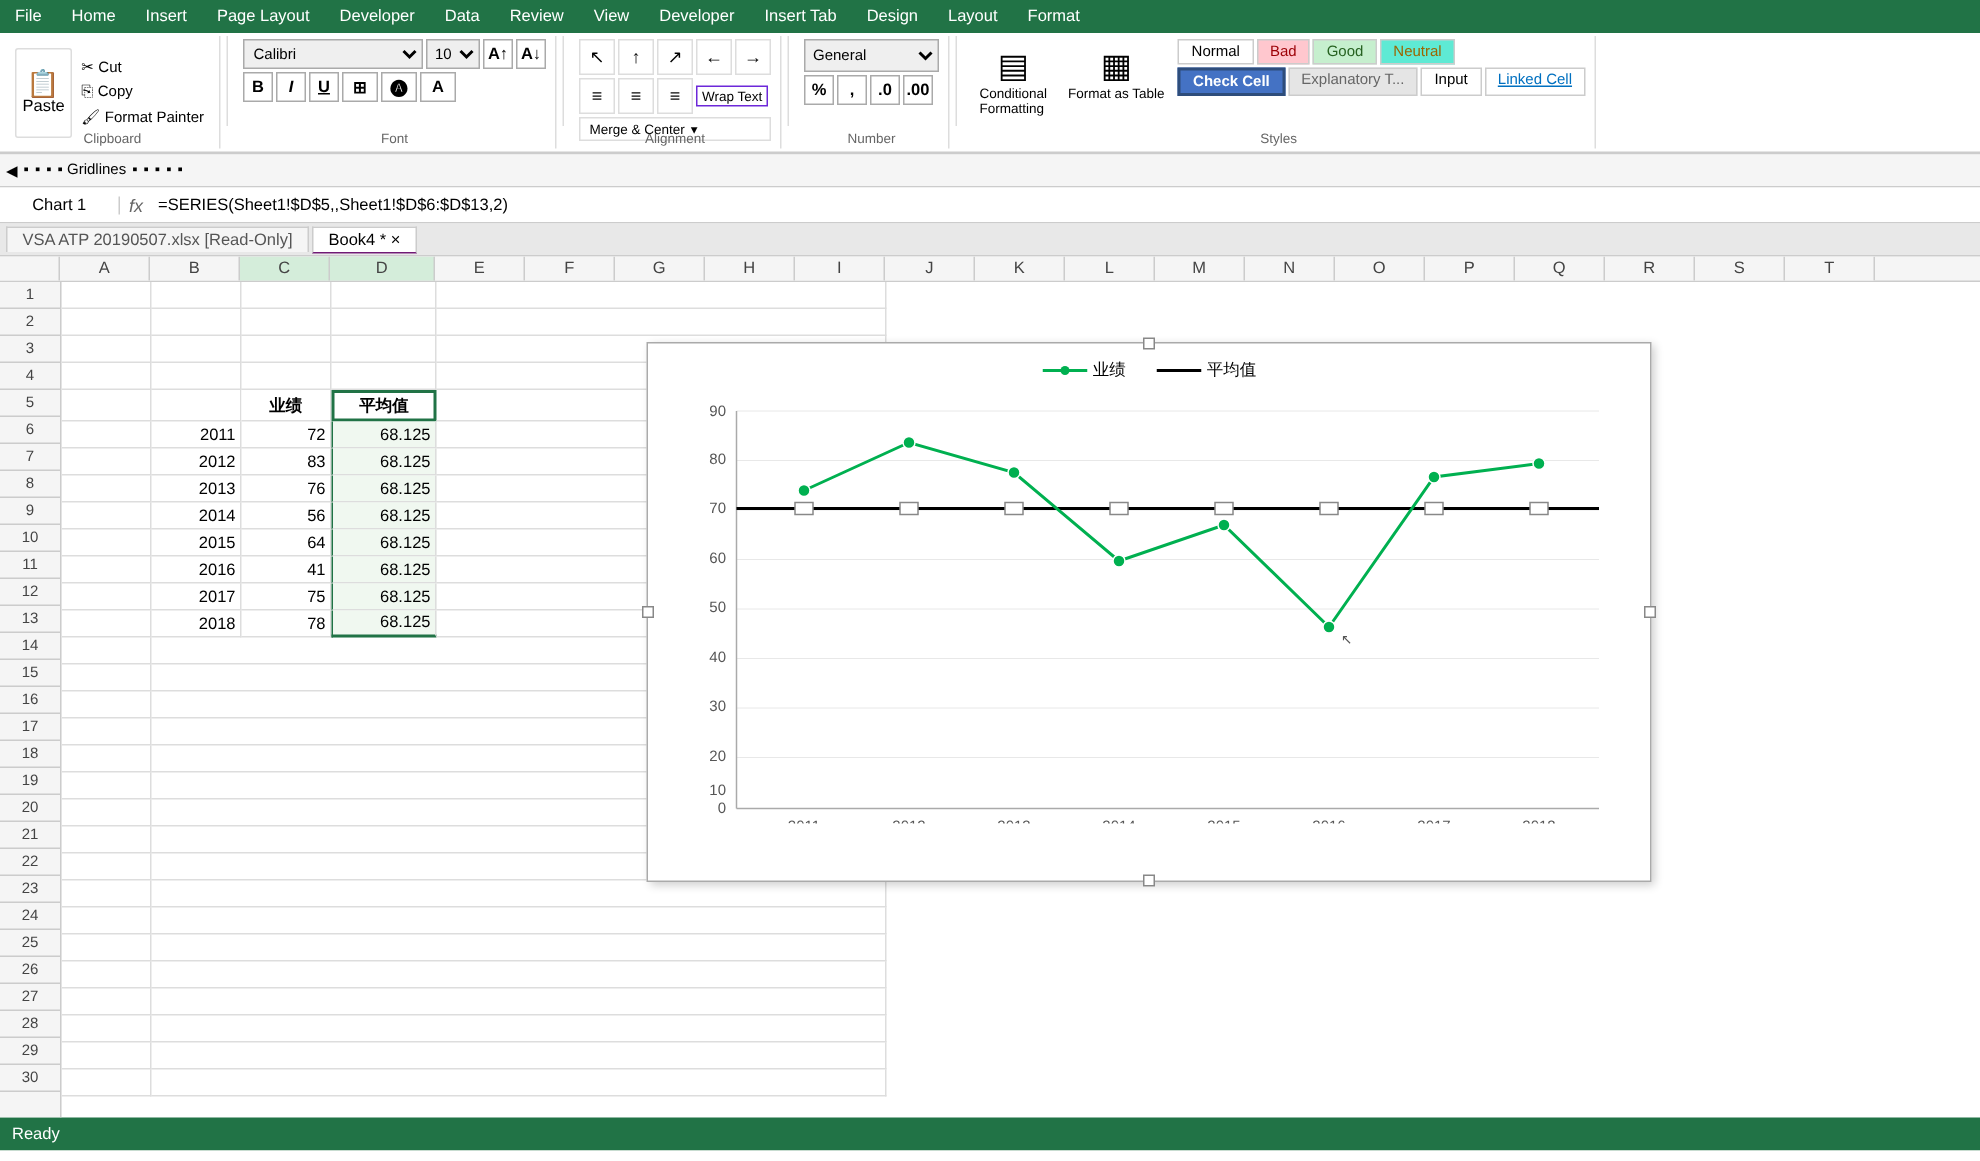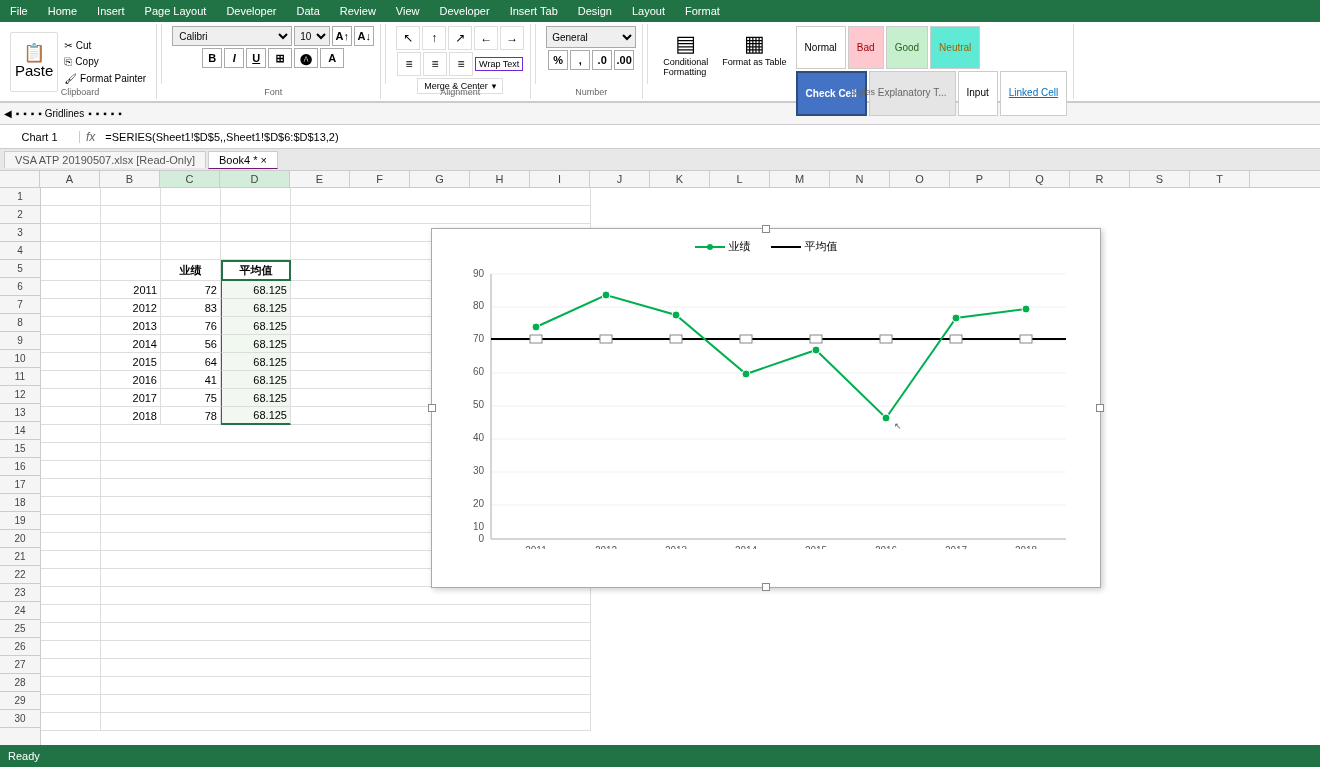--- a/index.html
+++ b/index.html
@@ -5,36 +5,36 @@
     * { box-sizing: border-box; margin: 0; padding: 0; }
     body { font-family: 'Segoe UI', Arial, sans-serif; font-size: 11px; background: #fff; overflow: hidden; }
 
     
     .ribbon { background: #f0f0f0; border-bottom: 1px solid #ccc; }
     .menu-bar { background: #217346; color: white; display: flex; height: 22px; align-items: center; font-size: 11px; }
     .menu-bar span { padding: 0 10px; cursor: pointer; }
     .ribbon-content { display: flex; align-items: stretch; padding: 2px 4px; height: 80px; background: #fff; border-bottom: 1px solid #ccc; gap: 2px; }
     .ribbon-group { display: flex; flex-direction: column; align-items: center; border-right: 1px solid #ddd; padding: 2px 6px; min-width: fit-content; position: relative; }
     .ribbon-group-label { font-size: 9px; color: #666; position: absolute; bottom: 2px; }
-    .ribbon-group-content { display: flex; align-items: center; gap: 2px; flex: 1; }
+    .ribbon-group-content { display: flex; gap: 2px; flex: 1; }
     .ribbon-btn { display: flex; flex-direction: column; align-items: center; justify-content: center; padding: 2px 4px; cursor: pointer; border: 1px solid transparent; border-radius: 2px; font-size: 10px; min-width: 32px; }
     .ribbon-btn .icon { font-size: 18px; line-height: 1; }
-    .ribbon-btn .label { font-size: 15px; text-align: center; }
+    .ribbon-btn .label { font-size: 11px; text-align: center; }
     .ribbon-btn-tall { height: 60px; }
     .small-btns { display: flex; flex-direction: column; gap: 1px; }
     .small-btn { display: flex; align-items: center; gap: 3px; padding: 1px 3px; cursor: pointer; font-size: 10px; border: 1px solid transparent; border-radius: 2px; }
     .font-row { display: flex; align-items: center; gap: 2px; }
     .font-select { font-size: 10px; border: 1px solid #aaa; padding: 1px 2px; height: 20px; width: 120px; }
     .font-size-select { font-size: 10px; border: 1px solid #aaa; padding: 1px; height: 20px; width: 36px; }
     .format-btn { width: 20px; height: 20px; border: 1px solid #aaa; background: #fff; cursor: pointer; font-size: 11px; font-weight: bold; display: flex; align-items: center; justify-content: center; }
     .align-btn { width: 24px; height: 24px; border: 1px solid #ddd; background: #fff; cursor: pointer; display: flex; align-items: center; justify-content: center; font-size: 12px; }
     .wrap-btn { display: flex; align-items: center; gap: 4px; padding: 2px 6px; cursor: pointer; border: 1px solid #ddd; font-size: 10px; }
     .merge-btn { display: flex; align-items: center; gap: 4px; padding: 2px 6px; cursor: pointer; border: 1px solid #ddd; font-size: 10px; }
     .number-select { font-size: 10px; border: 1px solid #aaa; padding: 1px; height: 22px; width: 90px; }
-    .style-cell { padding: 15px 8px; border: 1px solid #ccc; font-size: 10px; cursor: pointer; white-space: nowrap; }
+    .style-cell { padding: 2px 8px; border: 1px solid #ccc; font-size: 10px; cursor: pointer; white-space: nowrap; }
     .style-cell.normal { background: #fff; }
     .style-cell.bad { background: #ffc7ce; color: #9c0006; }
     .style-cell.good { background: #c6efce; color: #276221; }
     .style-cell.neutral { background: #5eead4; color: #9c6500; text-align: right; }
     .style-cell.check-cell { background: #4472c4; color: white; font-weight: bold; border: 2px solid #2e4d7b; }
     .style-cell.explanatory { background: #e5e5e5; color: #666; }
     .style-cell.input { background: #fff; color: #000; }
     .style-cell.linked { background: #fff; color: #0070c0; text-decoration: underline; }
 
     

